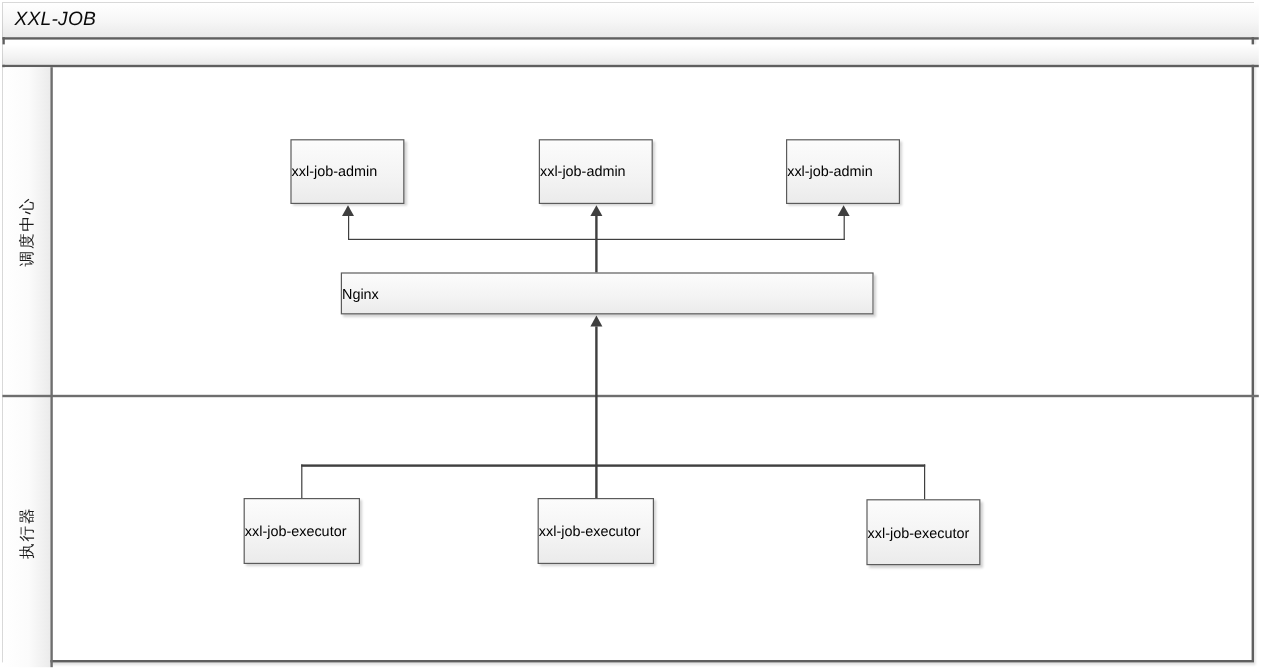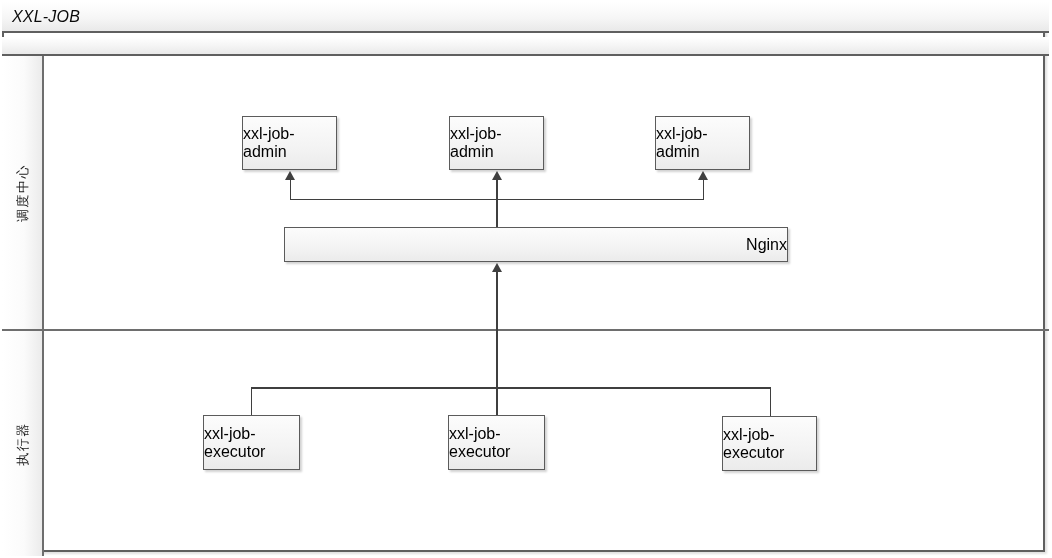--- a/index.html
+++ b/index.html
@@ -65,27 +65,27 @@
     border-right:5px solid transparent;
     border-bottom:9px solid #3f3f3f;
   }
   
   .node{
     position:absolute;
     border:1.5px solid #5b5b5b;
     background:linear-gradient(180deg,#fcfcfc 0%,#f3f3f3 60%,#ebebeb 100%);
     box-shadow:2px 2px 2px rgba(0,0,0,0.18);
     box-sizing:border-box;
-    display:flex;align-items:center;justify-content:flex-end;
-    font-size:16px;color:#000;
+    display:flex;align-items:center;justify-content:flex-start;
+    font-size:12px;color:#000;
   }
   .n-admin1{left:242px;top:116px;width:95px;height:54px;}
   .n-admin2{left:449px;top:116px;width:95px;height:54px;}
   .n-admin3{left:655px;top:116px;width:95px;height:54px;}
-  .n-nginx {left:284px;top:227px;width:504px;height:35px;}
+  .n-nginx {left:284px;top:227px;width:444px;height:35px;}
   .n-exec1 {left:203px;top:415px;width:97px;height:55px;}
   .n-exec2 {left:448px;top:415px;width:97px;height:55px;}
   .n-exec3 {left:722px;top:416px;width:95px;height:55px;}
 </style>
 </head>
 <body>
 
 <div class="canvas">
 
   <div class="page-frame"></div>

